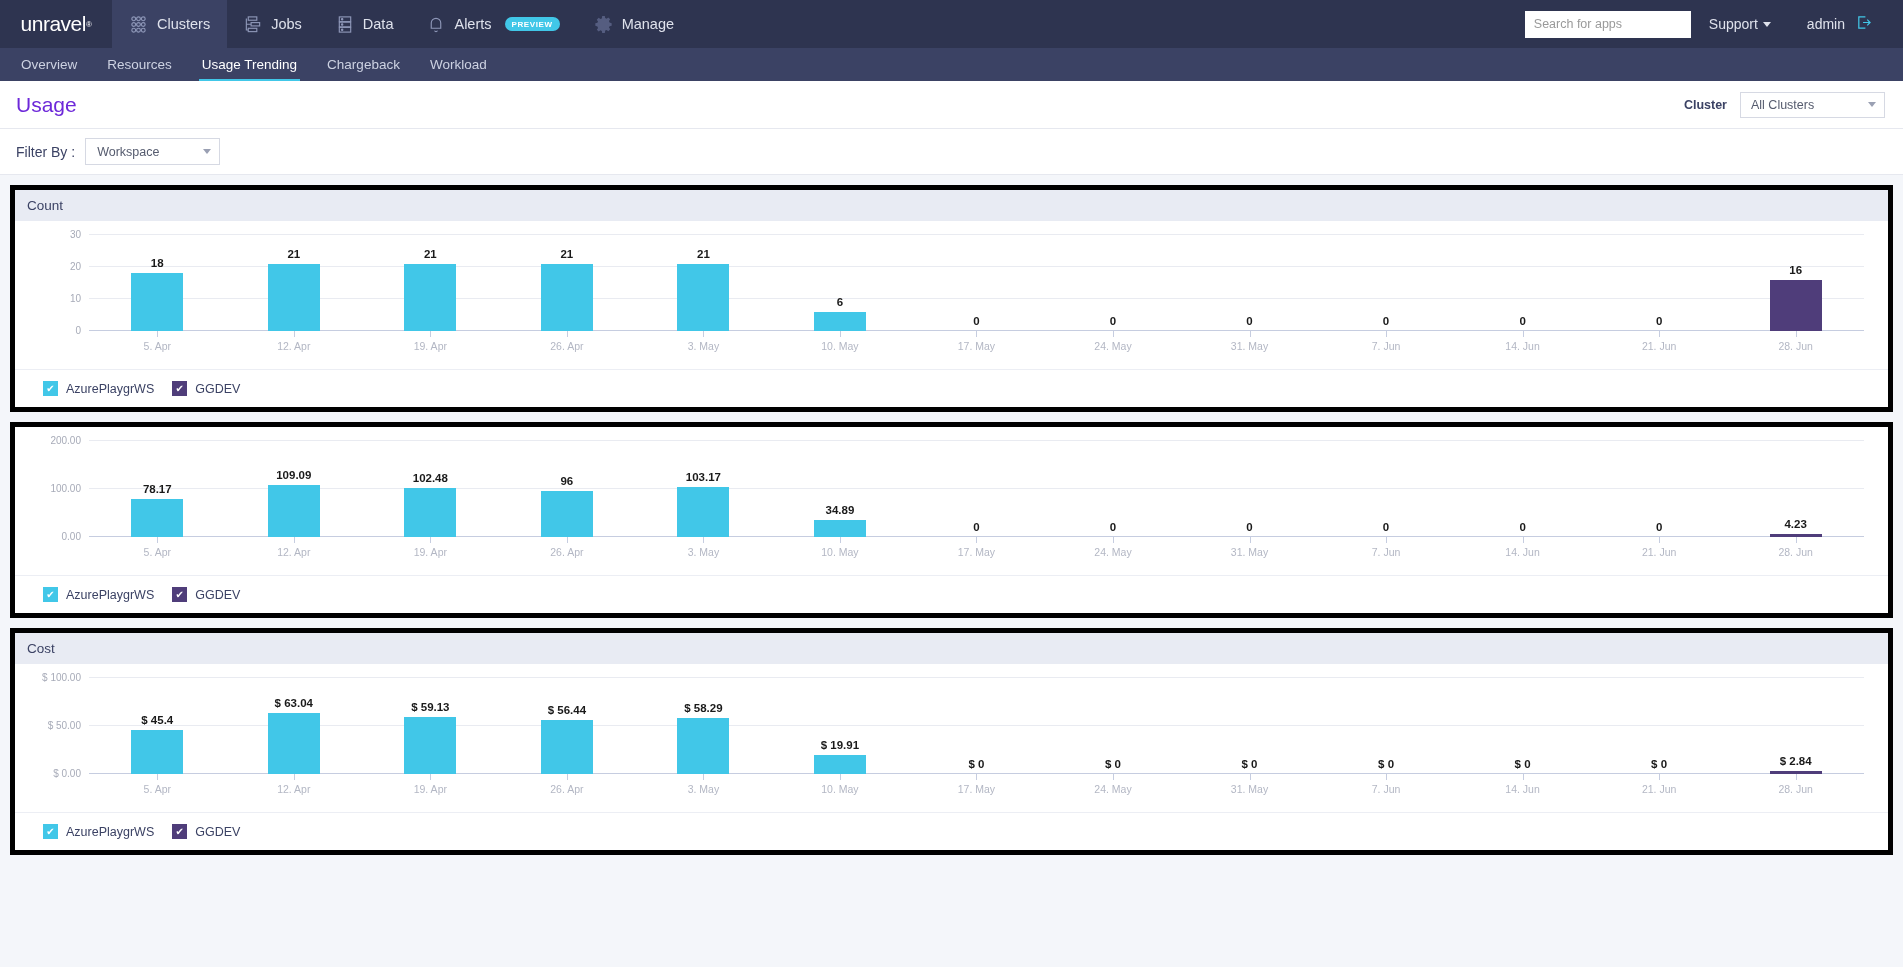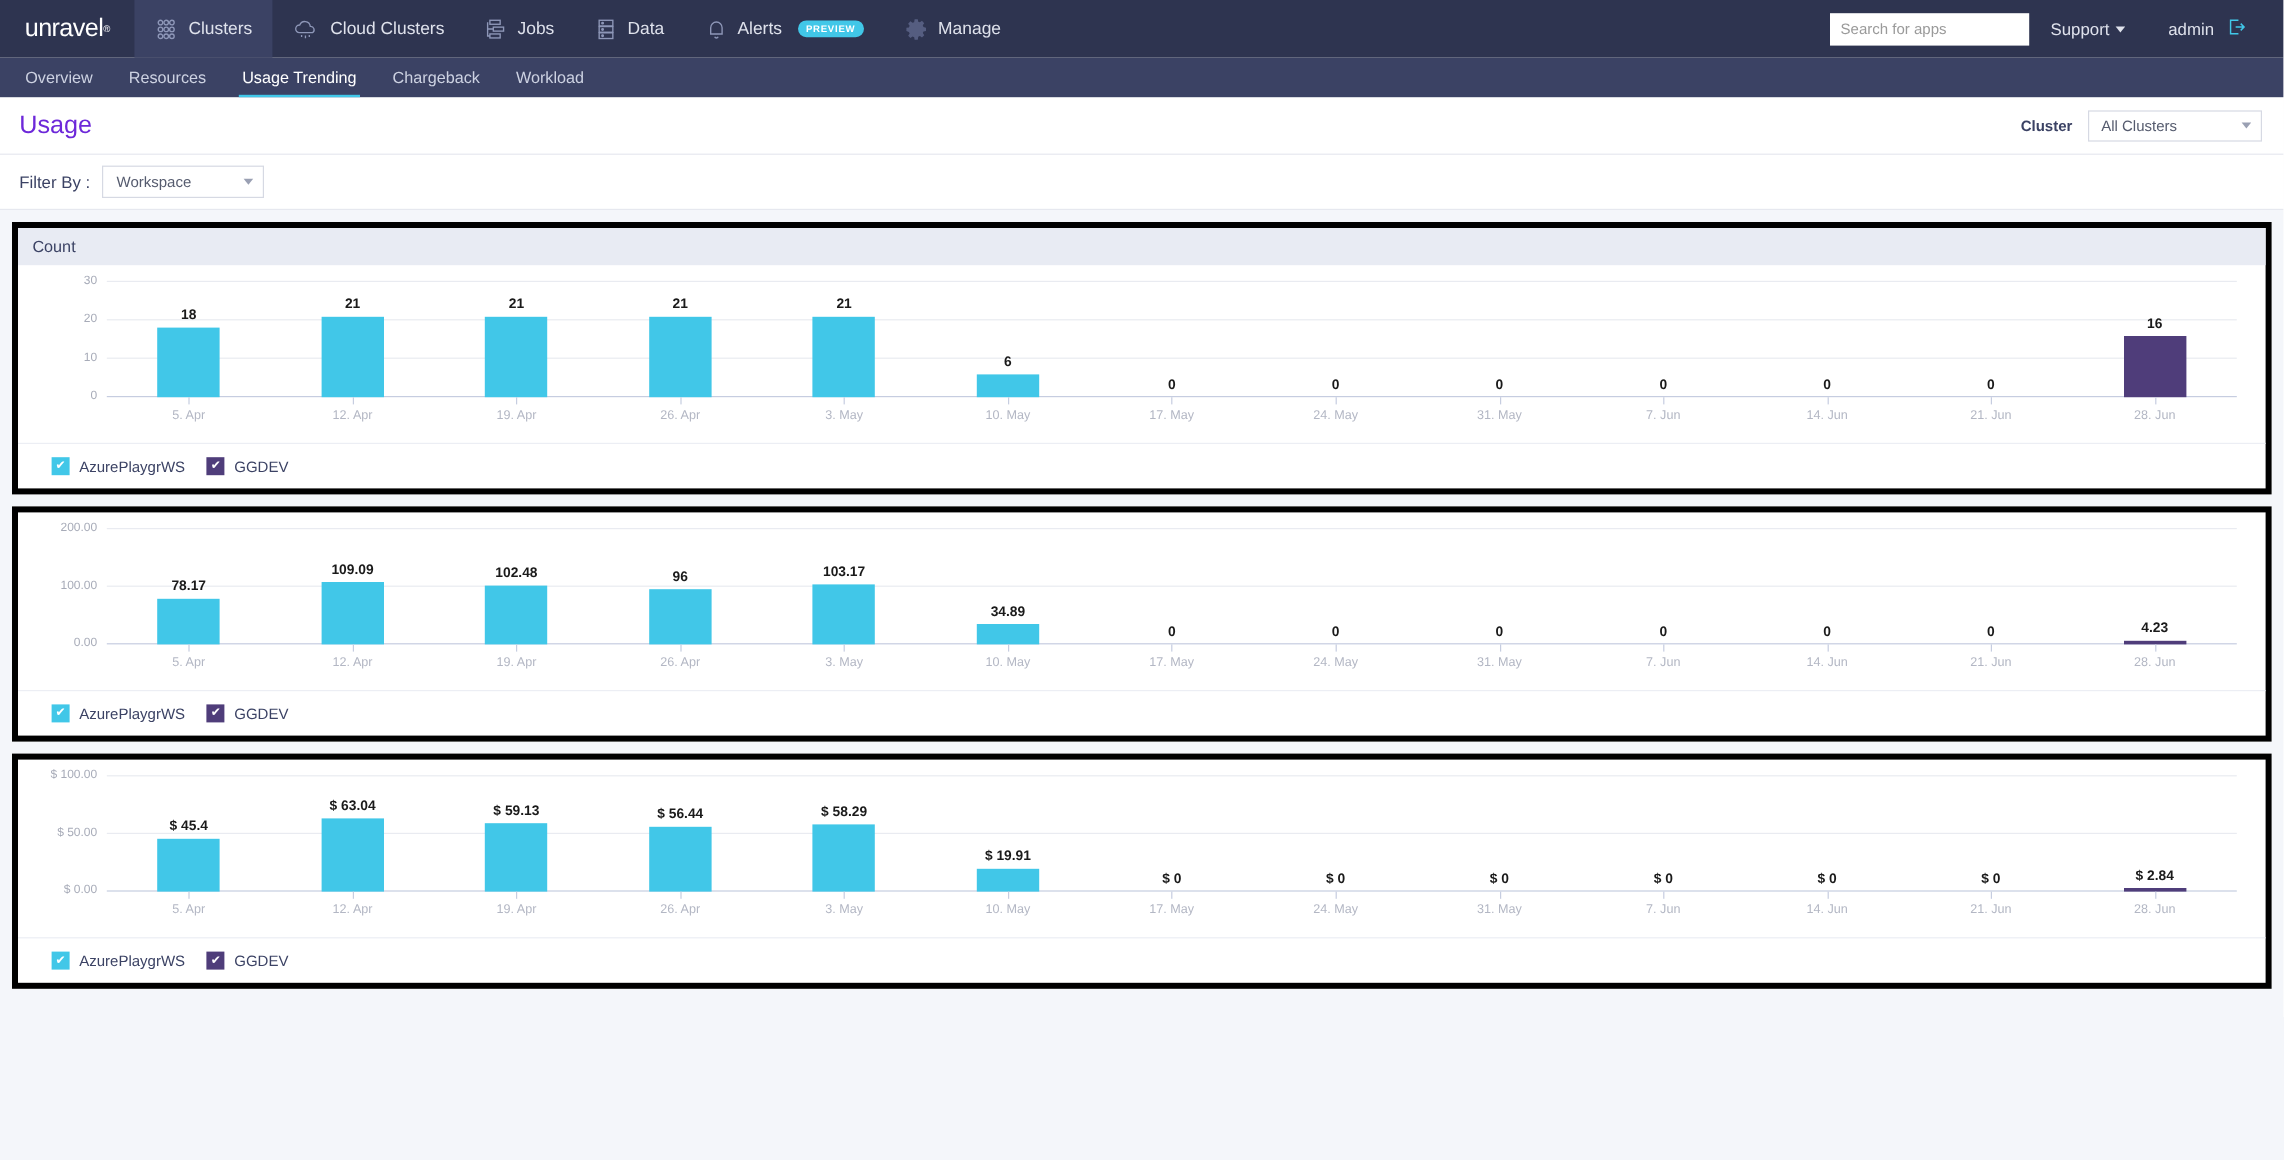--- a/index.html
+++ b/index.html
@@ -320,29 +320,20 @@
           <circle cx="10" cy="10" r="2"></circle>
           <circle cx="15" cy="10" r="2"></circle>
         <circle cx="5" cy="16" r="2"></circle>
           <circle cx="10" cy="16" r="2"></circle>
           <circle cx="15" cy="16" r="2"></circle>
       </svg>
     </span>
     <span>Clusters</span>
   </div>
 
-  <div class="navitem">
-    <span class="ico">
-      <svg width="22" height="19" viewBox="0 0 24 20" fill="none" stroke="#8e97b8" stroke-width="1.2">
-        <path d="M6 13a3.5 3.5 0 0 1 .3-7 5 5 0 0 1 9.6 1.2A3.2 3.2 0 0 1 18 13z"></path>
-        <path d="M8 15v2M11.5 15.5v2.5M15 15v2"></path>
-      </svg>
-    </span>
-    <span>Cloud Clusters</span>
-  </div>
 
   <div class="navitem">
     <span class="ico">
       <svg width="18" height="19" viewBox="0 0 18 20" fill="none" stroke="#8e97b8" stroke-width="1.2">
         <rect x="4" y="2" width="9" height="3.5"></rect>
         <rect x="7" y="8" width="9" height="3.5"></rect>
         <rect x="4" y="14" width="9" height="3.5"></rect>
         <path d="M2 3.7v12.1h2M2 9.7h5"></path>
       </svg>
     </span>
@@ -683,20 +674,23 @@
         </div>
         <div class="legend-item">
           <span class="legend-check" style="background:#4f3d7a">✔</span>
           <span class="legend-text">GGDEV</span>
         </div>
       </div>
     </div>
   </div>
 
   <div class="panel">
+    <div class="panel-head">
+      <span>Cost</span>
+    </div>
     <div class="panel-body">
       <div class="chart">
         <div class="chart-inner">
             <div class="gridline axis" style="bottom: 0px;">
               <span class="ylabel">$ 0.00</span>
             </div>
             <div class="gridline" style="bottom: 48px;">
               <span class="ylabel">$ 50.00</span>
             </div>
             <div class="gridline" style="bottom: 96px;">

